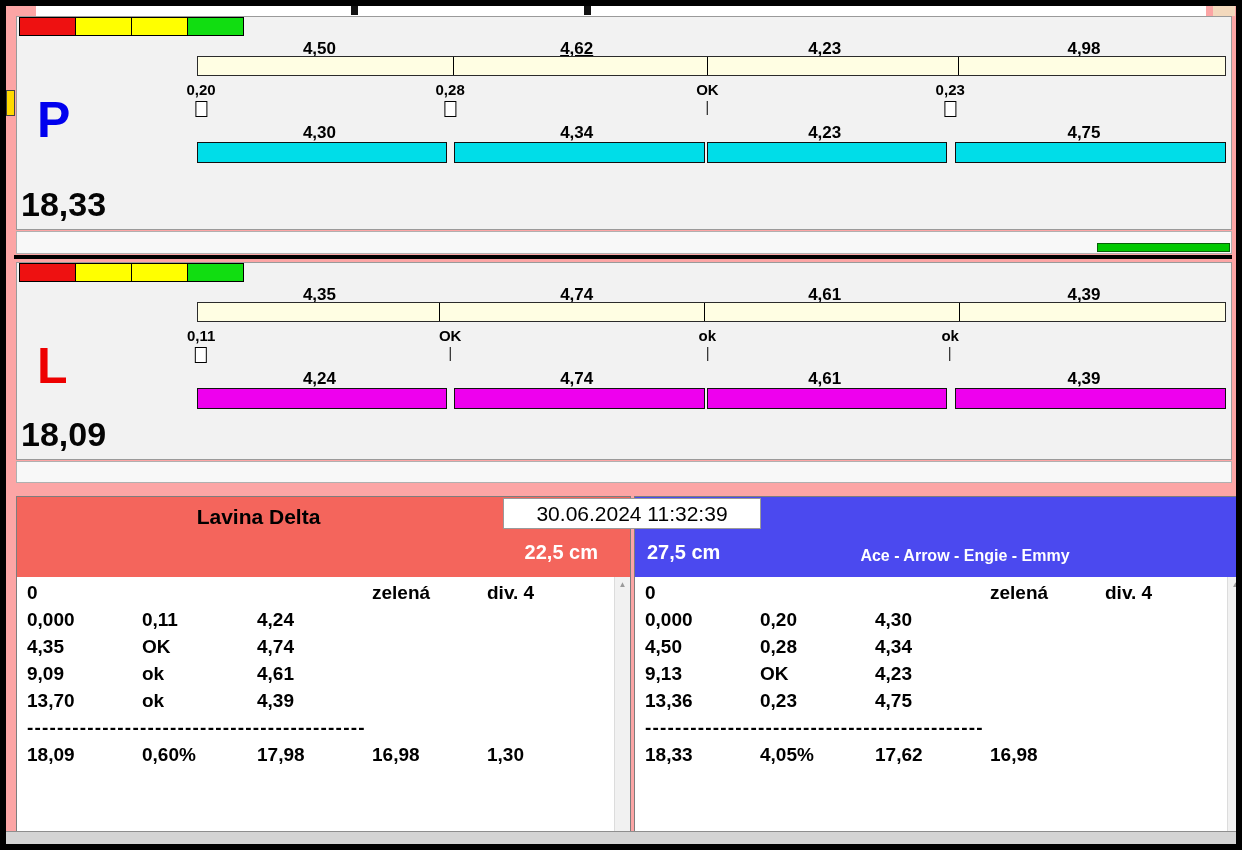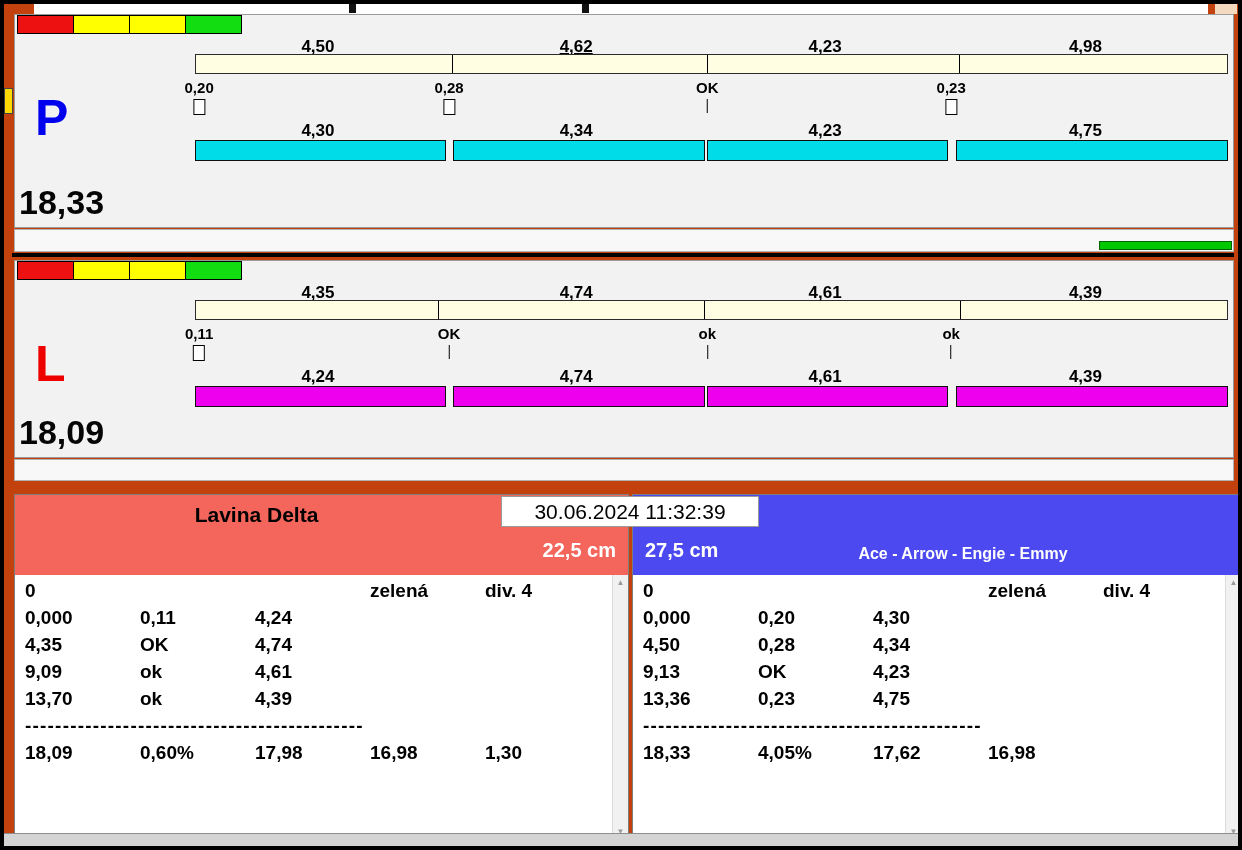--- a/index.html
+++ b/index.html
@@ -1,18 +1,18 @@
 <!DOCTYPE html>
 <html><head>
 <meta charset="utf-8">
 <style>
   * { margin:0; padding:0; box-sizing:border-box; }
   body { font-family:"Liberation Sans", sans-serif; background:#777; }
-  .window { position:relative; width:1242px; height:850px; background:#c2410c;
-            border:4px solid #000000; overflow:hidden; }
+  .window { position:relative; width:1242px; height:850px; background:#fca5a5;
+            border:6px solid #000000; overflow:hidden; }
 
   
   .topstrip { position:absolute; left:30px; right:30px; top:0; height:10px; background:#ffffff; }
   .topstrip .tick { position:absolute; top:0; width:7px; height:9px; background:#111; }
   .tan-box { position:absolute; right:1px; top:0; width:22px; height:10px; background:#f3d9bd; }
   .edge-yellow { position:absolute; left:0; top:84px; width:9px; height:26px; background:#ffd900; border:1px solid #444; }
 
   
   .lane { position:absolute; left:10px; right:4px; background:#f2f2f2; border:1px solid #9a9a9a; }
   .lights { position:absolute; left:3px; top:0; display:flex; }
@@ -42,21 +42,21 @@
   
   .panel { position:absolute; top:490px; height:347px; background:#fff; border:1px solid #7d7d7d; }
   .hdr { position:absolute; left:0; right:0; top:0; height:80px; }
   .team-name { position:absolute; top:8px; text-align:center; font:bold 21px "Liberation Sans",sans-serif; color:#000; white-space:nowrap; }
   .panel[data-team="0"] .team-name { left:0; right:130px; }
   .panel[data-team="1"] .team-name { left:52px; right:0; }
   .team-dogs { position:absolute; top:50px; text-align:center; font:bold 16px "Liberation Sans",sans-serif; color:#fff; white-space:nowrap; }
   .panel[data-team="0"] .team-dogs { left:0; right:130px; }
   .panel[data-team="1"] .team-dogs { left:52px; right:0; }
   .height-cm { position:absolute; top:44px; font:bold 20px "Liberation Sans",sans-serif; color:#fff; white-space:nowrap; }
-  .panel[data-team="0"] .height-cm { right:12px; }
+  .panel[data-team="0"] .height-cm { right:32px; }
   .panel[data-team="1"] .height-cm { left:12px; }
 
   .rows { position:absolute; left:0; right:17px; top:80px; bottom:0; background:#fff;
           padding:5px 0 0 10px; overflow:hidden; }
   .row { height:27px; line-height:27px; display:flex; font:bold 19px "Liberation Sans",sans-serif; color:#000; }
   .cell { width:115px; flex:none; white-space:nowrap; overflow:visible; }
   .sep-row { letter-spacing:1.2px; white-space:nowrap; }
 
   .sb { position:absolute; right:0; top:80px; bottom:0; width:16px; background:#f1f1f1; border-left:1px solid #dcdcdc; }
   .sb-up, .sb-dn { position:absolute; left:0; right:0; height:16px; text-align:center; color:#9a9a9a; font-size:8px; line-height:16px; cursor:default; }

